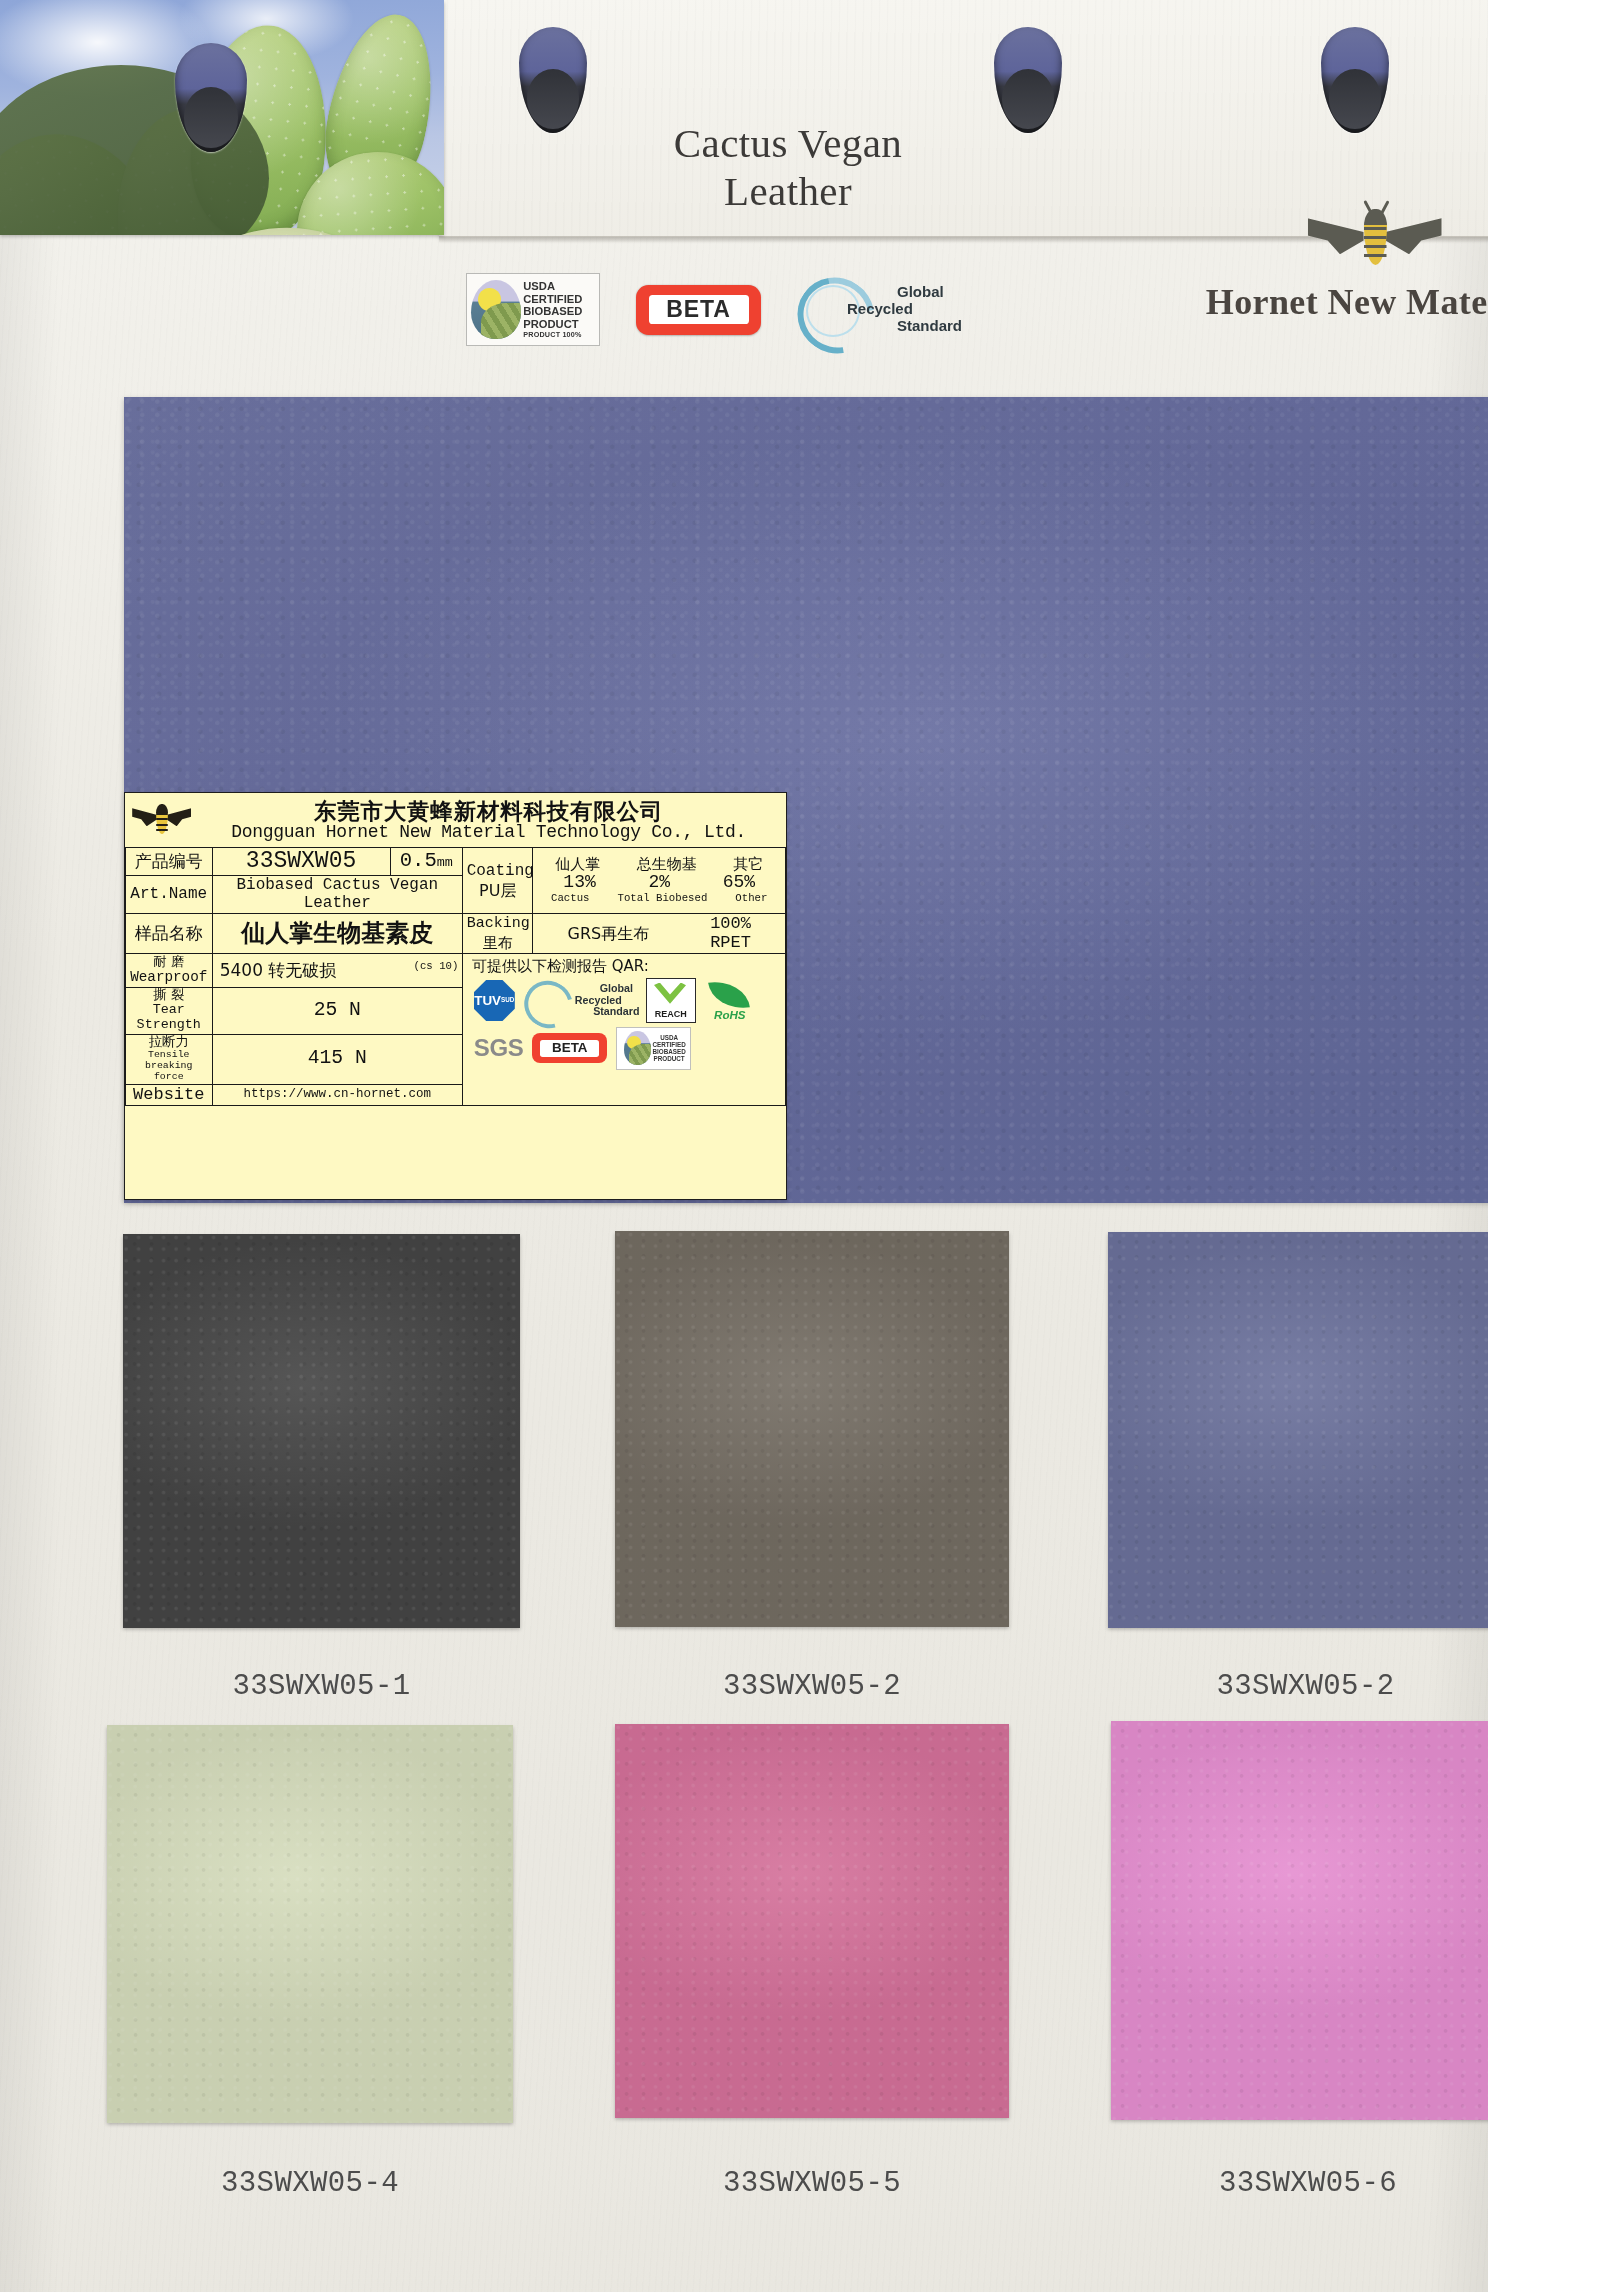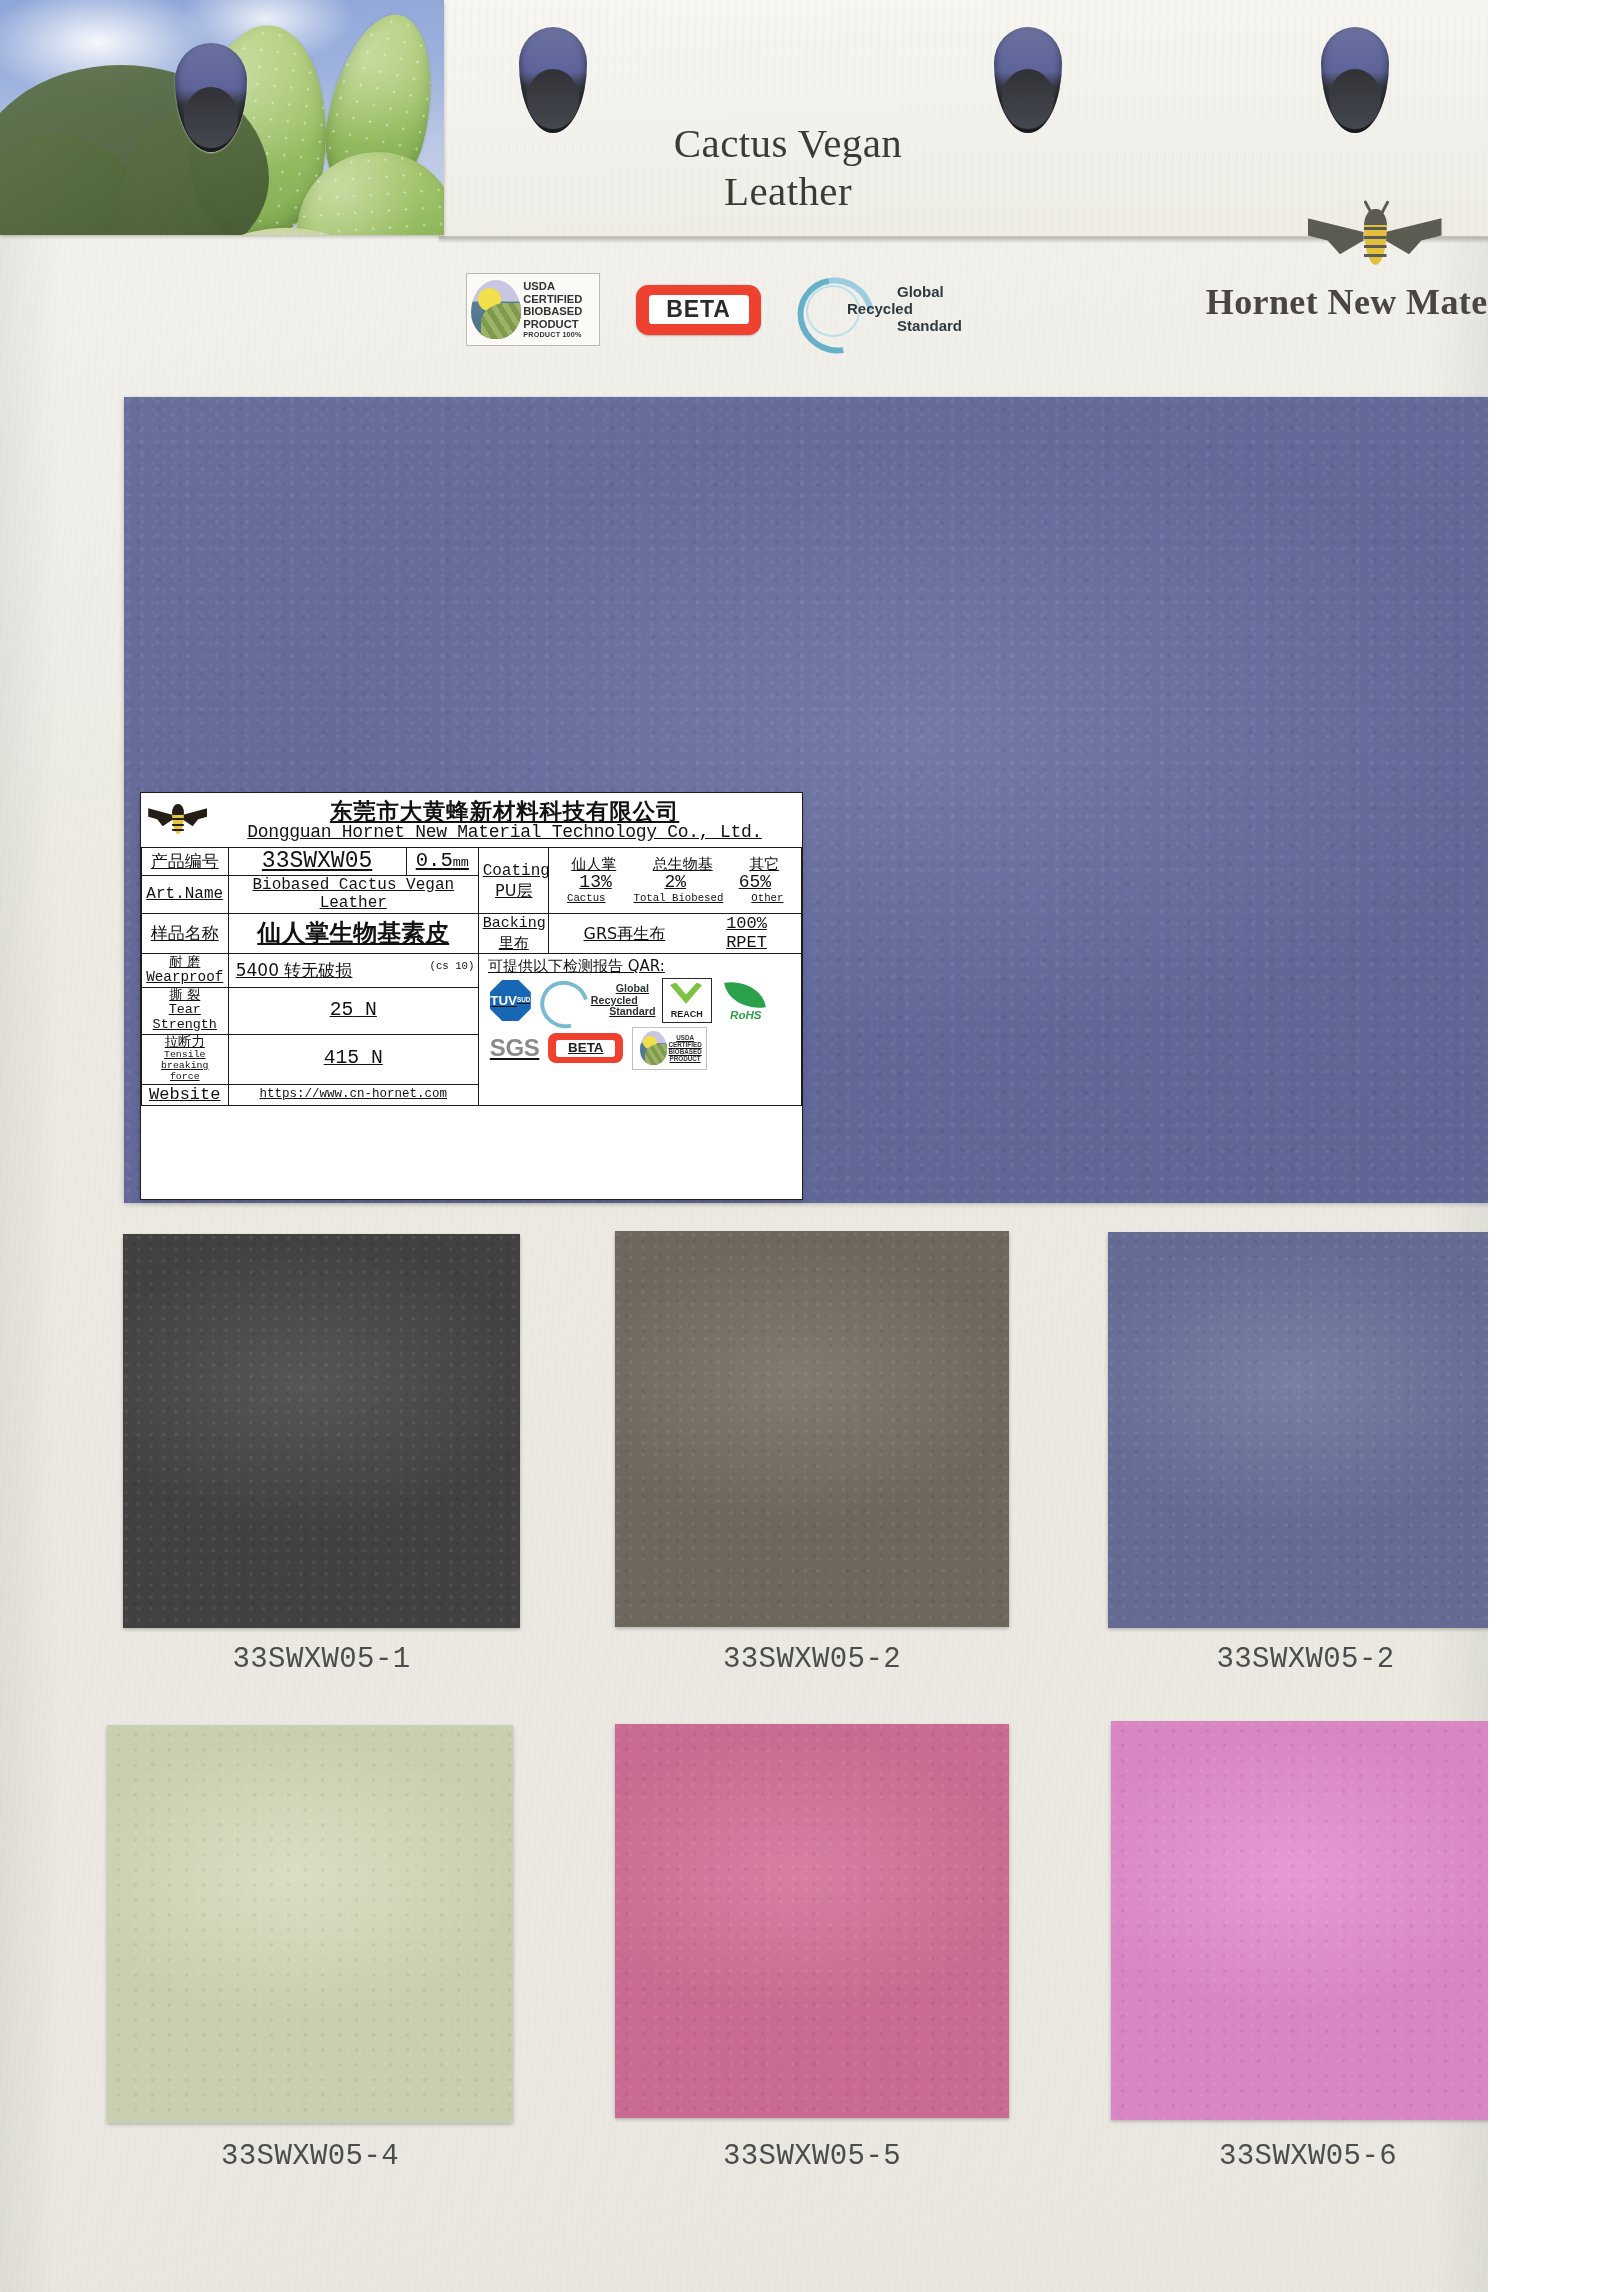--- a/index.html
+++ b/index.html
@@ -96,23 +96,23 @@
   #main-swatch .tex{position:absolute;inset:0;opacity:.40;
     background-image:
       radial-gradient(circle at 22% 34%,rgba(255,255,255,.16) 0 1.8px,rgba(255,255,255,0) 2.7px),
       radial-gradient(circle at 71% 62%,rgba(0,0,0,.13) 0 1.8px,rgba(0,0,0,0) 2.7px),
       radial-gradient(circle at 48% 18%,rgba(255,255,255,.12) 0 1.3px,rgba(255,255,255,0) 2.7px);
     background-size:15px 13.4px,20.6px 19px,11.6px 10.7px;}
   #main-swatch .sheen{position:absolute;inset:0;
     background:radial-gradient(ellipse 806px 412px at 58% 42%,rgba(255,255,255,.08),rgba(0,0,0,.05) 75%);}
 
   
-  #label{position:absolute;left:140px;top:792px;width:663px;height:408px;background:#ffffff;
+  #label{position:absolute;left:124px;top:792px;width:663px;height:408px;background:#fef9c3;
     border:1.8px solid #1d1d1d;box-sizing:border-box;box-shadow:0 1.8px 4.5px rgba(0,0,0,.2);
-    font-family:"Liberation Serif",serif;color:#121212;text-decoration:underline;}
+    font-family:"Liberation Serif",serif;color:#121212;}
   #lbl-head{display:flex;align-items:center;height:54px;padding:1.8px 5.4px 0 7.2px;box-sizing:border-box;}
   .bee-sm{position:relative;width:59px;height:38px;flex:0 0 auto;margin-right:5.4px;}
   .bee-sm .wingL,.bee-sm .wingR{position:absolute;top:6.3px;width:25px;height:18px;background:#231f16;}
   .bee-sm .wingL{left:0;clip-path:polygon(0 0,100% 38%,100% 62%,58% 100%,36% 62%,0 48%);}
   .bee-sm .wingR{right:0;clip-path:polygon(100% 0,0 38%,0 62%,42% 100%,64% 62%,100% 48%);}
   .bee-sm .body{position:absolute;left:24px;top:1.8px;width:11.6px;height:30px;
     border-radius:46% 46% 50% 50%/30% 30% 70% 70%;background:linear-gradient(180deg,#231f16 0 30%,#e8c53c 30%);}
   .bee-sm .stripes{position:absolute;left:24px;top:10.7px;width:11.6px;height:21.5px;
     background:repeating-linear-gradient(180deg,#231f16 0px,#231f16 1.8px,rgba(0,0,0,0) 1.8px,rgba(0,0,0,0) 5.4px);
     clip-path:polygon(0 0,100% 0,100% 100%,50% 84%,0 100%);}
@@ -162,21 +162,21 @@
 
   
   .sw{position:absolute;box-shadow:0 1.8px 3.6px rgba(0,0,0,.25);}
   .sw .tex{position:absolute;inset:0;opacity:.4;
     background-image:
       radial-gradient(circle at 25% 30%,rgba(255,255,255,.20) 0 1.4px,rgba(255,255,255,0) 2.3px),
       radial-gradient(circle at 68% 66%,rgba(0,0,0,.15) 0 1.4px,rgba(0,0,0,0) 2.3px);
     background-size:12.5px 11.6px,17px 15px;}
   .sw .sheen{position:absolute;inset:0;background:radial-gradient(ellipse 287px 179px at 46% 38%,rgba(255,255,255,.09),rgba(0,0,0,.06) 80%);}
   .cap{position:absolute;text-align:center;font-family:"Liberation Mono",monospace;
-    font-size:29px;color:#4c4c4c;letter-spacing:0.4px;}
+    font-size:29px;color:#4c4c4c;letter-spacing:0.4px;margin-top:27px;}
 </style>
 </head>
 <body>
 
 <div id="card">
   <div id="paper"></div>
 
   <div id="header">
     <div id="hdr-sheet"></div>
 

